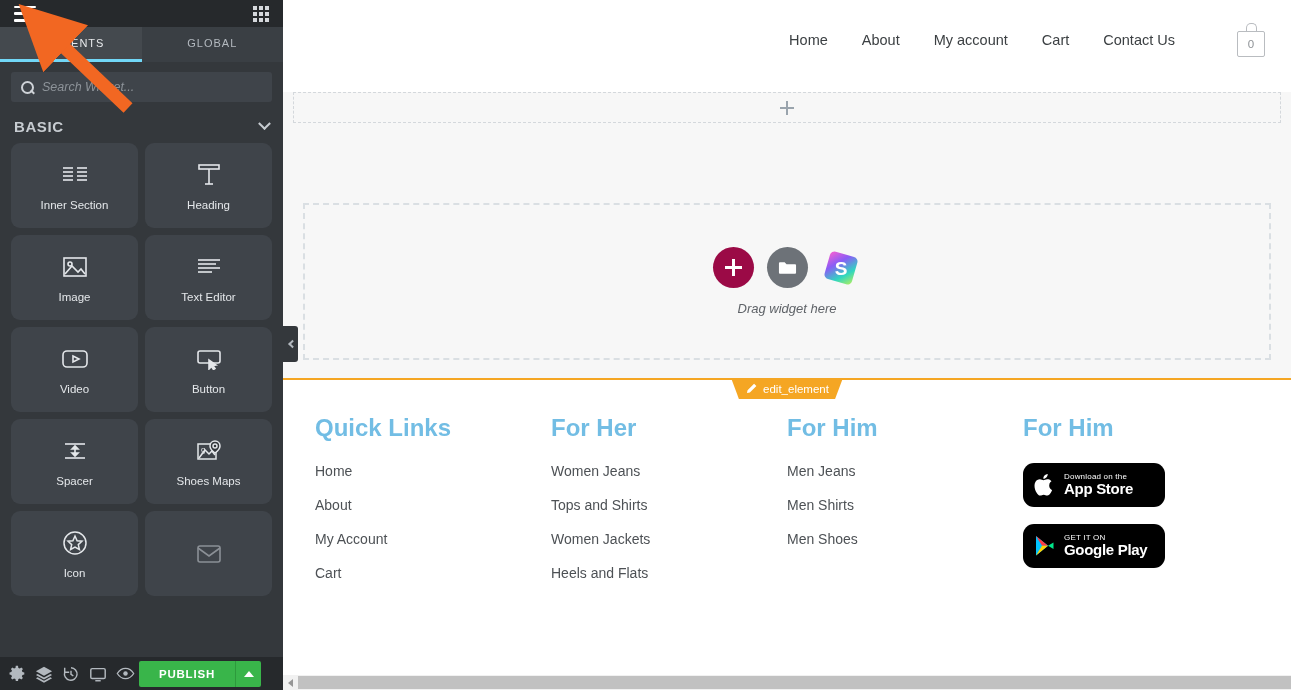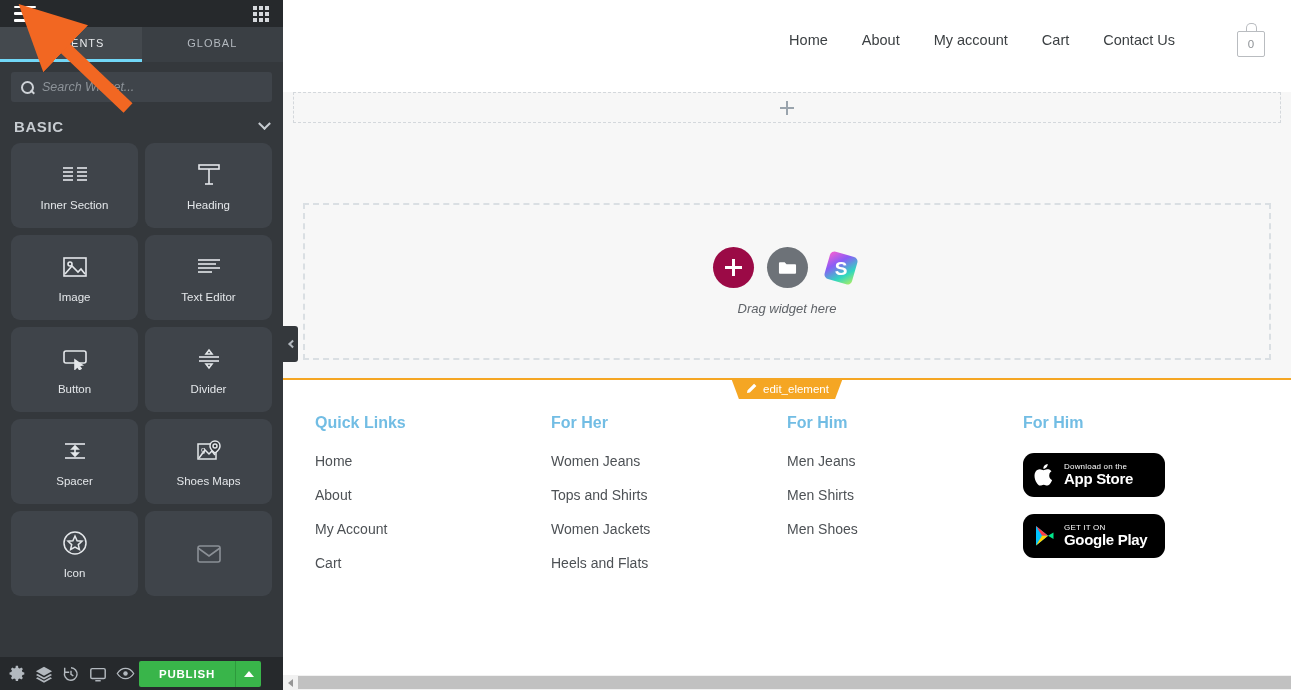--- a/index.html
+++ b/index.html
@@ -144,21 +144,21 @@
   .edit-tag {
     position: absolute; left: 50%; transform: translateX(-50%); top: 0;
     background: #f5a623; color: #fff; font-size: 11.5px;
     height: 21px; display: flex; align-items: center; gap: 6px; padding: 0 14px;
     clip-path: polygon(0 0, 100% 0, 93% 100%, 7% 100%);
     cursor: pointer; white-space: nowrap;
   }
 
   .site-footer { background: #fff; padding: 34px 32px 0; display: flex; }
   .fcol { flex: 1; }
-  .fcol h4 { color: #72bde4; font-size: 16px; margin-bottom: 21px; font-weight: bold; }
+  .fcol h4 { color: #72bde4; font-size: 24px; margin-bottom: 21px; font-weight: bold; }
   .fcol a { display: block; color: #4d5155; font-size: 14px; text-decoration: none; margin-bottom: 18px; cursor: pointer; }
   .store-badge {
     width: 142px; height: 44px; background: #000; border-radius: 11px;
     display: flex; align-items: center; gap: 8px; padding: 0 11px;
     margin-bottom: 17px; cursor: pointer;
   }
   .badge-txt { display: flex; flex-direction: column; line-height: 1.05; }
   .badge-small { color: #fff; font-size: 8px; letter-spacing: 0.2px; }
   .badge-big { color: #fff; font-size: 15px; font-weight: bold; letter-spacing: -0.3px; }
 
@@ -270,46 +270,44 @@
           <line x1="2" y1="3" x2="24" y2="3"></line>
                 <line x1="2" y1="7" x2="20" y2="7"></line>
                 <line x1="2" y1="11" x2="24" y2="11"></line>
                 <line x1="2" y1="15" x2="16" y2="15"></line>
           </g>
             </svg>
         </span>
         <span class="wlabel">Text Editor</span>
       </div>
 
+      <div class="widget-tile">
+        <span class="wicon">
+          <svg width="28" height="22" viewBox="0 0 28 22">
+              <g stroke="#e4e7ea" stroke-width="1.6" fill="none">
+          <rect x="2" y="3" width="24" height="16" rx="4"></rect>
+                <path d="M12 8 L18 11 L12 14 Z"></path>
+          </g>
+            </svg>
+        </span>
+        <span class="wlabel">Video</span>
+      </div>
 
       <div class="widget-tile">
         <span class="wicon">
           <svg width="28" height="22" viewBox="0 0 28 22">
               <g stroke="#e4e7ea" stroke-width="1.6" fill="none">
           <rect x="3" y="3" width="22" height="12" rx="2"></rect>
                 <path d="M14 12 L14 21 L16.5 18.5 L18.5 21.5 L20 20.5 L18 17.5 L21 17 Z" fill="#e4e7ea"></path>
           </g>
             </svg>
         </span>
         <span class="wlabel">Button</span>
       </div>
 
-      <div class="widget-tile">
-        <span class="wicon">
-          <svg width="28" height="24" viewBox="0 0 28 24">
-              <g stroke="#e4e7ea" stroke-width="1.6" fill="none">
-          <path d="M11 7 L14 3 L17 7 Z"></path>
-                <line x1="4" y1="10" x2="24" y2="10"></line>
-                <line x1="4" y1="14" x2="24" y2="14"></line>
-                <path d="M11 17 L14 21 L17 17 Z"></path>
-          </g>
-            </svg>
-        </span>
-        <span class="wlabel">Divider</span>
-      </div>
 
       <div class="widget-tile">
         <span class="wicon">
           <svg width="28" height="24" viewBox="0 0 28 24">
               <g stroke="#e4e7ea" stroke-width="1.6" fill="none">
           <line x1="4" y1="5" x2="24" y2="5"></line>
                 <line x1="4" y1="19" x2="24" y2="19"></line>
           <path d="M11 10 L14 7 L17 10 Z" fill="#e4e7ea"></path>
                 <path d="M11 14 L14 17 L17 14 Z" fill="#e4e7ea"></path>
           <line x1="14" y1="8" x2="14" y2="16"></line>

